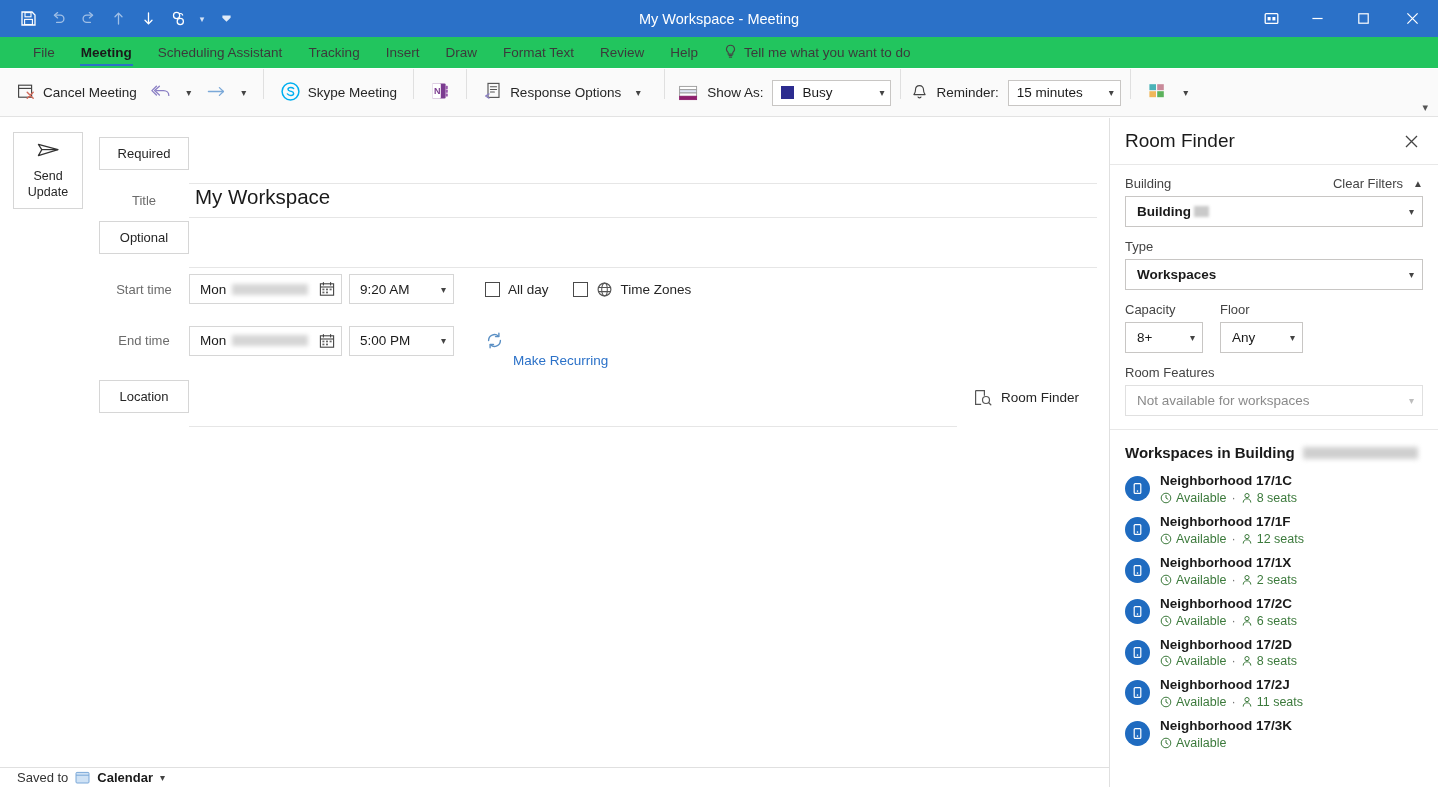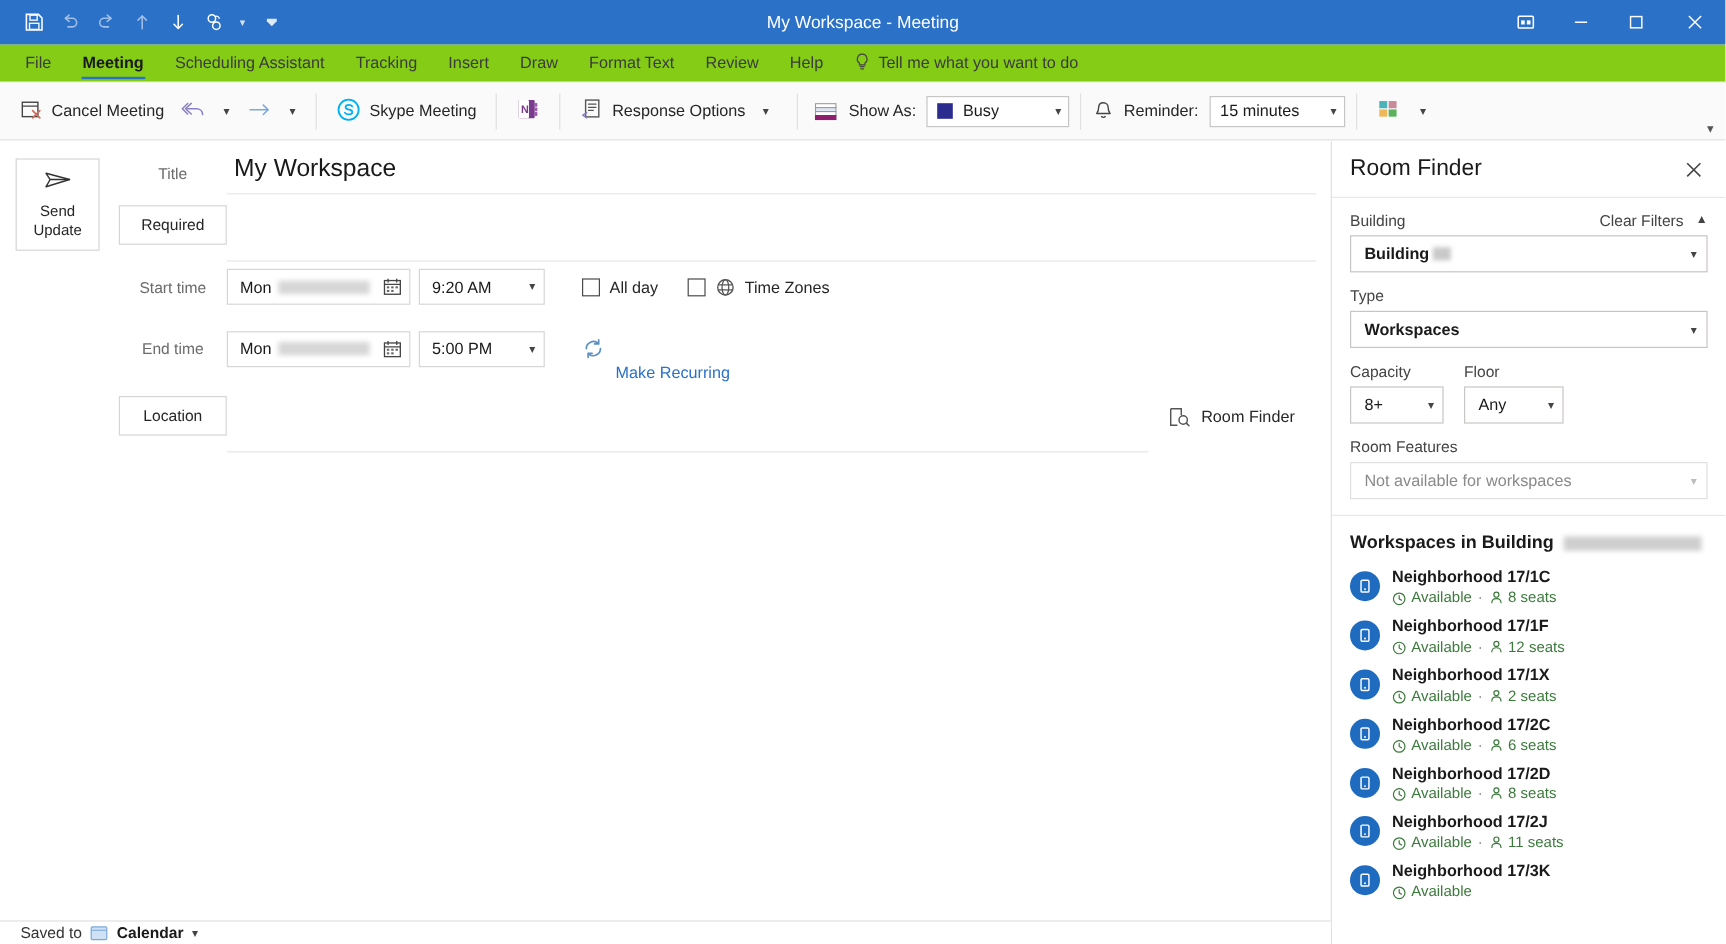--- a/index.html
+++ b/index.html
@@ -40,22 +40,22 @@
   }
   .win-btn {
     width: 46px; height: 37px;
     display: flex; align-items: center; justify-content: center;
     color: #ffffff;
   }
   .win-btn.close-btn { width: 52px; }
 
   
   .ribbon-tabs {
-    height: 32px; background: #84cc16;
-    display: flex; align-items: stretch; padding-left: 8px;
+    height: 32px; background: #22c55e;
+    display: flex; align-items: stretch; padding-left: 20px;
     font-size: 13.5px; color: #3b3b3b;
     border-bottom: 1px solid #ffffff;
   }
   .rtab {
     padding: 0 13px; display: flex; align-items: center;
     position: relative; white-space: nowrap;
   }
   .rtab.active { font-weight: bold; color: #1a1a1a; }
   .rtab.active::after {
     content: ""; position: absolute; left: 12px; right: 12px; bottom: 2px;
@@ -63,21 +63,21 @@
   }
   .tellme {
     display: flex; align-items: center; gap: 7px;
     padding: 0 13px; color: #3b3b3b;
   }
 
   
   .ribbon {
     height: 48px; background: #fafafa;
     border-bottom: 1px solid #e3e3e3;
-    display: flex; align-items: center; padding-left: 10px;
+    display: flex; align-items: flex-start; padding-left: 10px;
     font-size: 13.5px; color: #262626;
     position: relative;
   }
   .rgroup { display: flex; align-items: center; height: 100%; }
   .rsep {
     width: 1px; height: 30px; background: #e0e0e0; margin: 0 9px;
   }
   .rbtn {
     display: flex; align-items: center; gap: 7px;
     padding: 4px 7px; white-space: nowrap;
@@ -259,21 +259,21 @@
     width: 25px; height: 25px; border-radius: 50%;
     background: #1f6bc0; flex-shrink: 0; margin-top: 3px;
     display: flex; align-items: center; justify-content: center;
   }
   .room-txt { min-width: 0; }
   .room-name {
     font-size: 13.5px; font-weight: bold; color: #1a1a1a;
     line-height: 1.25; white-space: nowrap;
   }
   .room-meta {
-    display: flex; align-items: flex-end; gap: 4px;
+    display: flex; align-items: center; gap: 4px;
     font-size: 12.5px; color: #3c7a3c; margin-top: 1px;
     white-space: nowrap;
   }
   .room-sep { color: #777; padding: 0 1px; }
   .room-seats {
     display: flex; align-items: center; gap: 4px; color: #3c7a3c;
   }
 </style>
 </head>
 <body>
@@ -540,32 +540,38 @@
             </svg>
         </span>
         <div style="margin-top:2px">
           <div>Send</div>
           <div>Update</div>
         </div>
       </div>
 
       <div class="fields">
 
-        <div class="frow">
-          <div class="flabel-plain">Title</div>
-          <div class="fval title-input">My Workspace</div>
-        </div>
-
         <div class="frow" style="margin-top:9px">
           <div class="fbtn">
               <span>Required</span>
             </div>
           <div class="fval" style="min-height:47px"></div>
         </div>
 
+        <div class="frow">
+          <div class="flabel-plain">Title</div>
+          <div class="fval title-input">My Workspace</div>
+        </div>
+
+        <div class="frow" style="margin-top:3px">
+          <div class="fbtn">
+              <span>Optional</span>
+            </div>
+          <div class="fval" style="min-height:47px"></div>
+        </div>
 
         <div class="frow" style="margin-top:6px;align-items:center">
           <div class="flabel-plain" style="padding-top:0">Start time</div>
           <div style="display:flex;align-items:center;gap:7px">
             <div class="datebox">
               <span>Mon</span>
               <span class="redact"></span>
               <span style="margin-left:auto;display:flex">
                 <svg width="16" height="16" viewBox="0 0 16 16">
                     <rect x="1.4" y="2.8" width="13.2" height="11.4" fill="none" stroke="#444" stroke-width="1.1"></rect>

